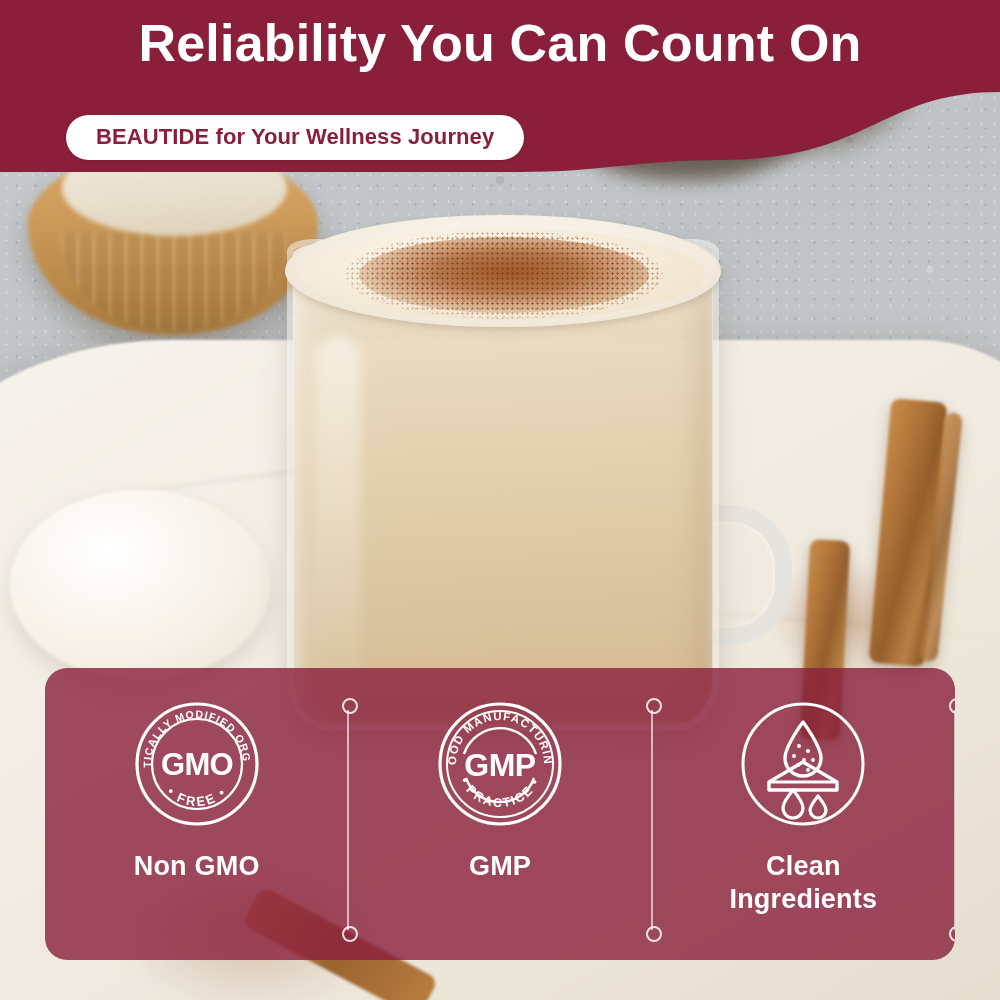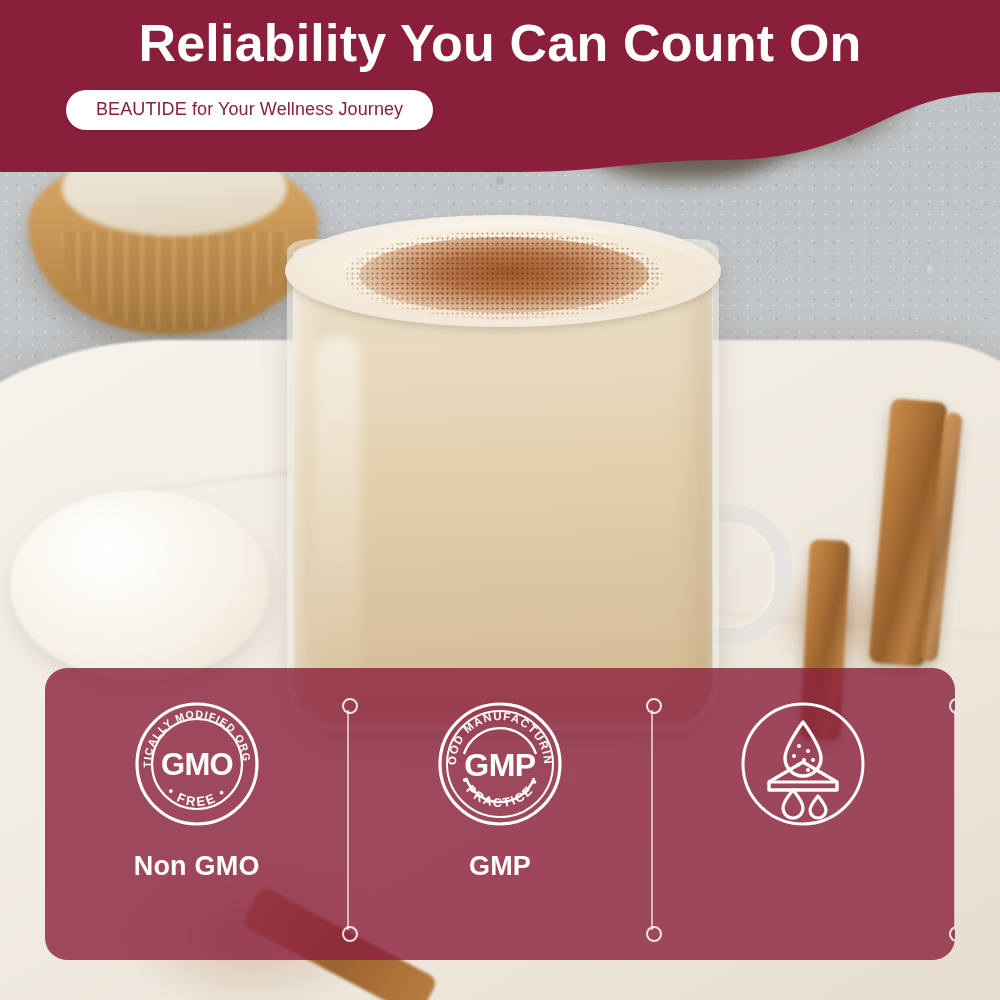--- a/index.html
+++ b/index.html
@@ -200,26 +200,26 @@
   .header-svg { position:absolute; inset:0; width:100%; height:100%; }
   .header-title {
     position:absolute; left:0; right:0; top:14px;
     text-align:center;
     color:#ffffff;
     font-size:52px; font-weight:600; letter-spacing:.2px;
     line-height:1.15;
     white-space:nowrap;
   }
   .subtitle-pill {
-    position:absolute; left:66px; top:90px;
+    position:absolute; left:66px; top:115px;
     background:#ffffff;
     border-radius:26px;
     padding:9px 30px 10px;
     color:#8A1F3C;
-    font-size:18px; font-weight:400; letter-spacing:.1px;
+    font-size:22px; font-weight:700; letter-spacing:.1px;
     white-space:nowrap;
     box-shadow:0 1px 3px rgba(0,0,0,.12);
   }
 
   
   .panel {
     position:absolute; left:45px; top:668px; width:910px; height:292px;
     background:rgba(138,31,60,.80);
     border-radius:22px;
     z-index:5;
@@ -376,20 +376,22 @@
           <circle cx="59" cy="65" r="2" fill="#fff"></circle>
           <circle cx="69" cy="70" r="2" fill="#fff"></circle>
 
           <path d="M30,82 L64,62 L98,82 L98,90 L30,90 Z" fill="none" stroke="#fff" stroke-width="3.4" stroke-linejoin="round"></path>
           <line x1="30" y1="82" x2="98" y2="82" stroke="#fff" stroke-width="3"></line>
 
           <path d="M54,90 C54,90 44,102 44,108 A10,10 0 0 0 64,108 C64,102 54,90 54,90 Z" fill="none" stroke="#fff" stroke-width="3.2" stroke-linejoin="round"></path>
           <path d="M79,96 C79,96 71,106 71,110 A8,8 0 0 0 87,110 C87,106 79,96 79,96 Z" fill="none" stroke="#fff" stroke-width="3.2" stroke-linejoin="round"></path>
         </svg>
       </div>
+      <div class="badge-label">Clean
+Ingredients</div>
     </div>
 
     <div class="divider">
         <i></i>
       </div>
 
 
   </div>
 </div>
 

